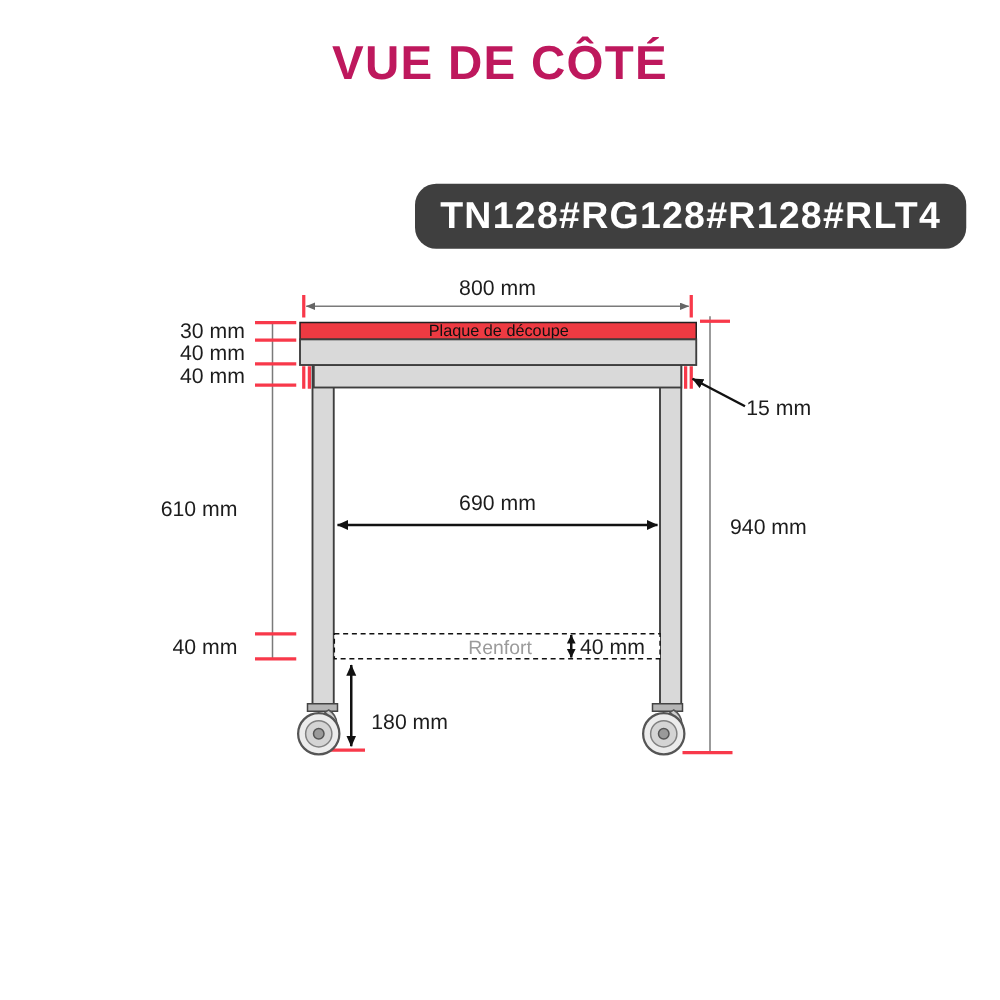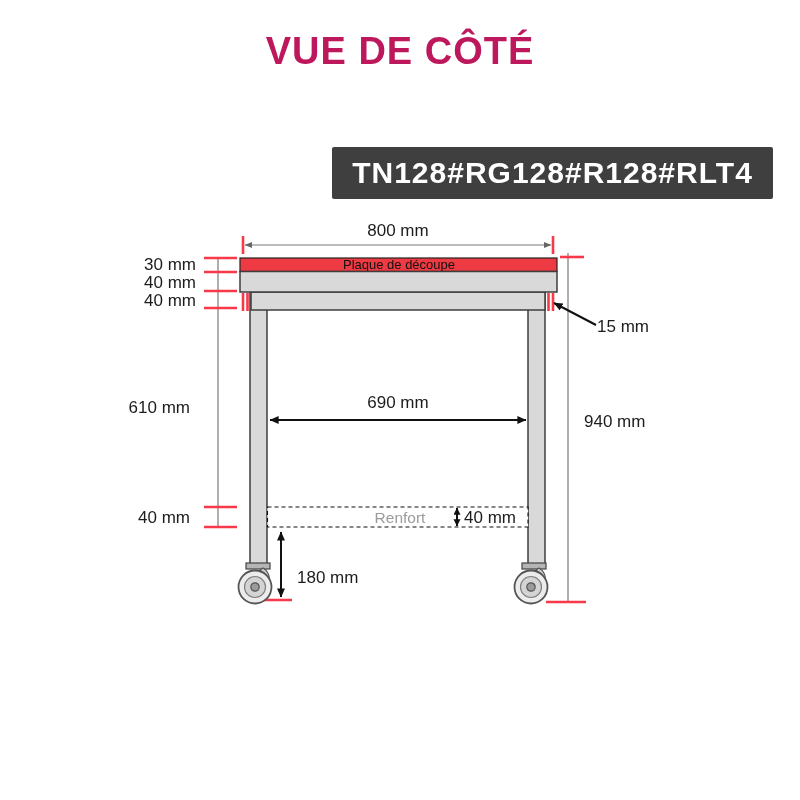--- a/index.html
+++ b/index.html
@@ -24,21 +24,21 @@
     color: #be185d;
     margin-left: 44px;
   }
   .badge {
     position: absolute;
     left: 332px;
     top: 147px;
     width: 441px;
     height: 52px;
     background: #3f3f3f;
-    border-radius: 2px;
+    border-radius: 17px;
     display: flex;
     align-items: center;
     justify-content: center;
     color: #ffffff;
     font-size: 30px;
     font-weight: bold;
     letter-spacing: 1px;
     white-space: nowrap;
   }
   .diagram {

